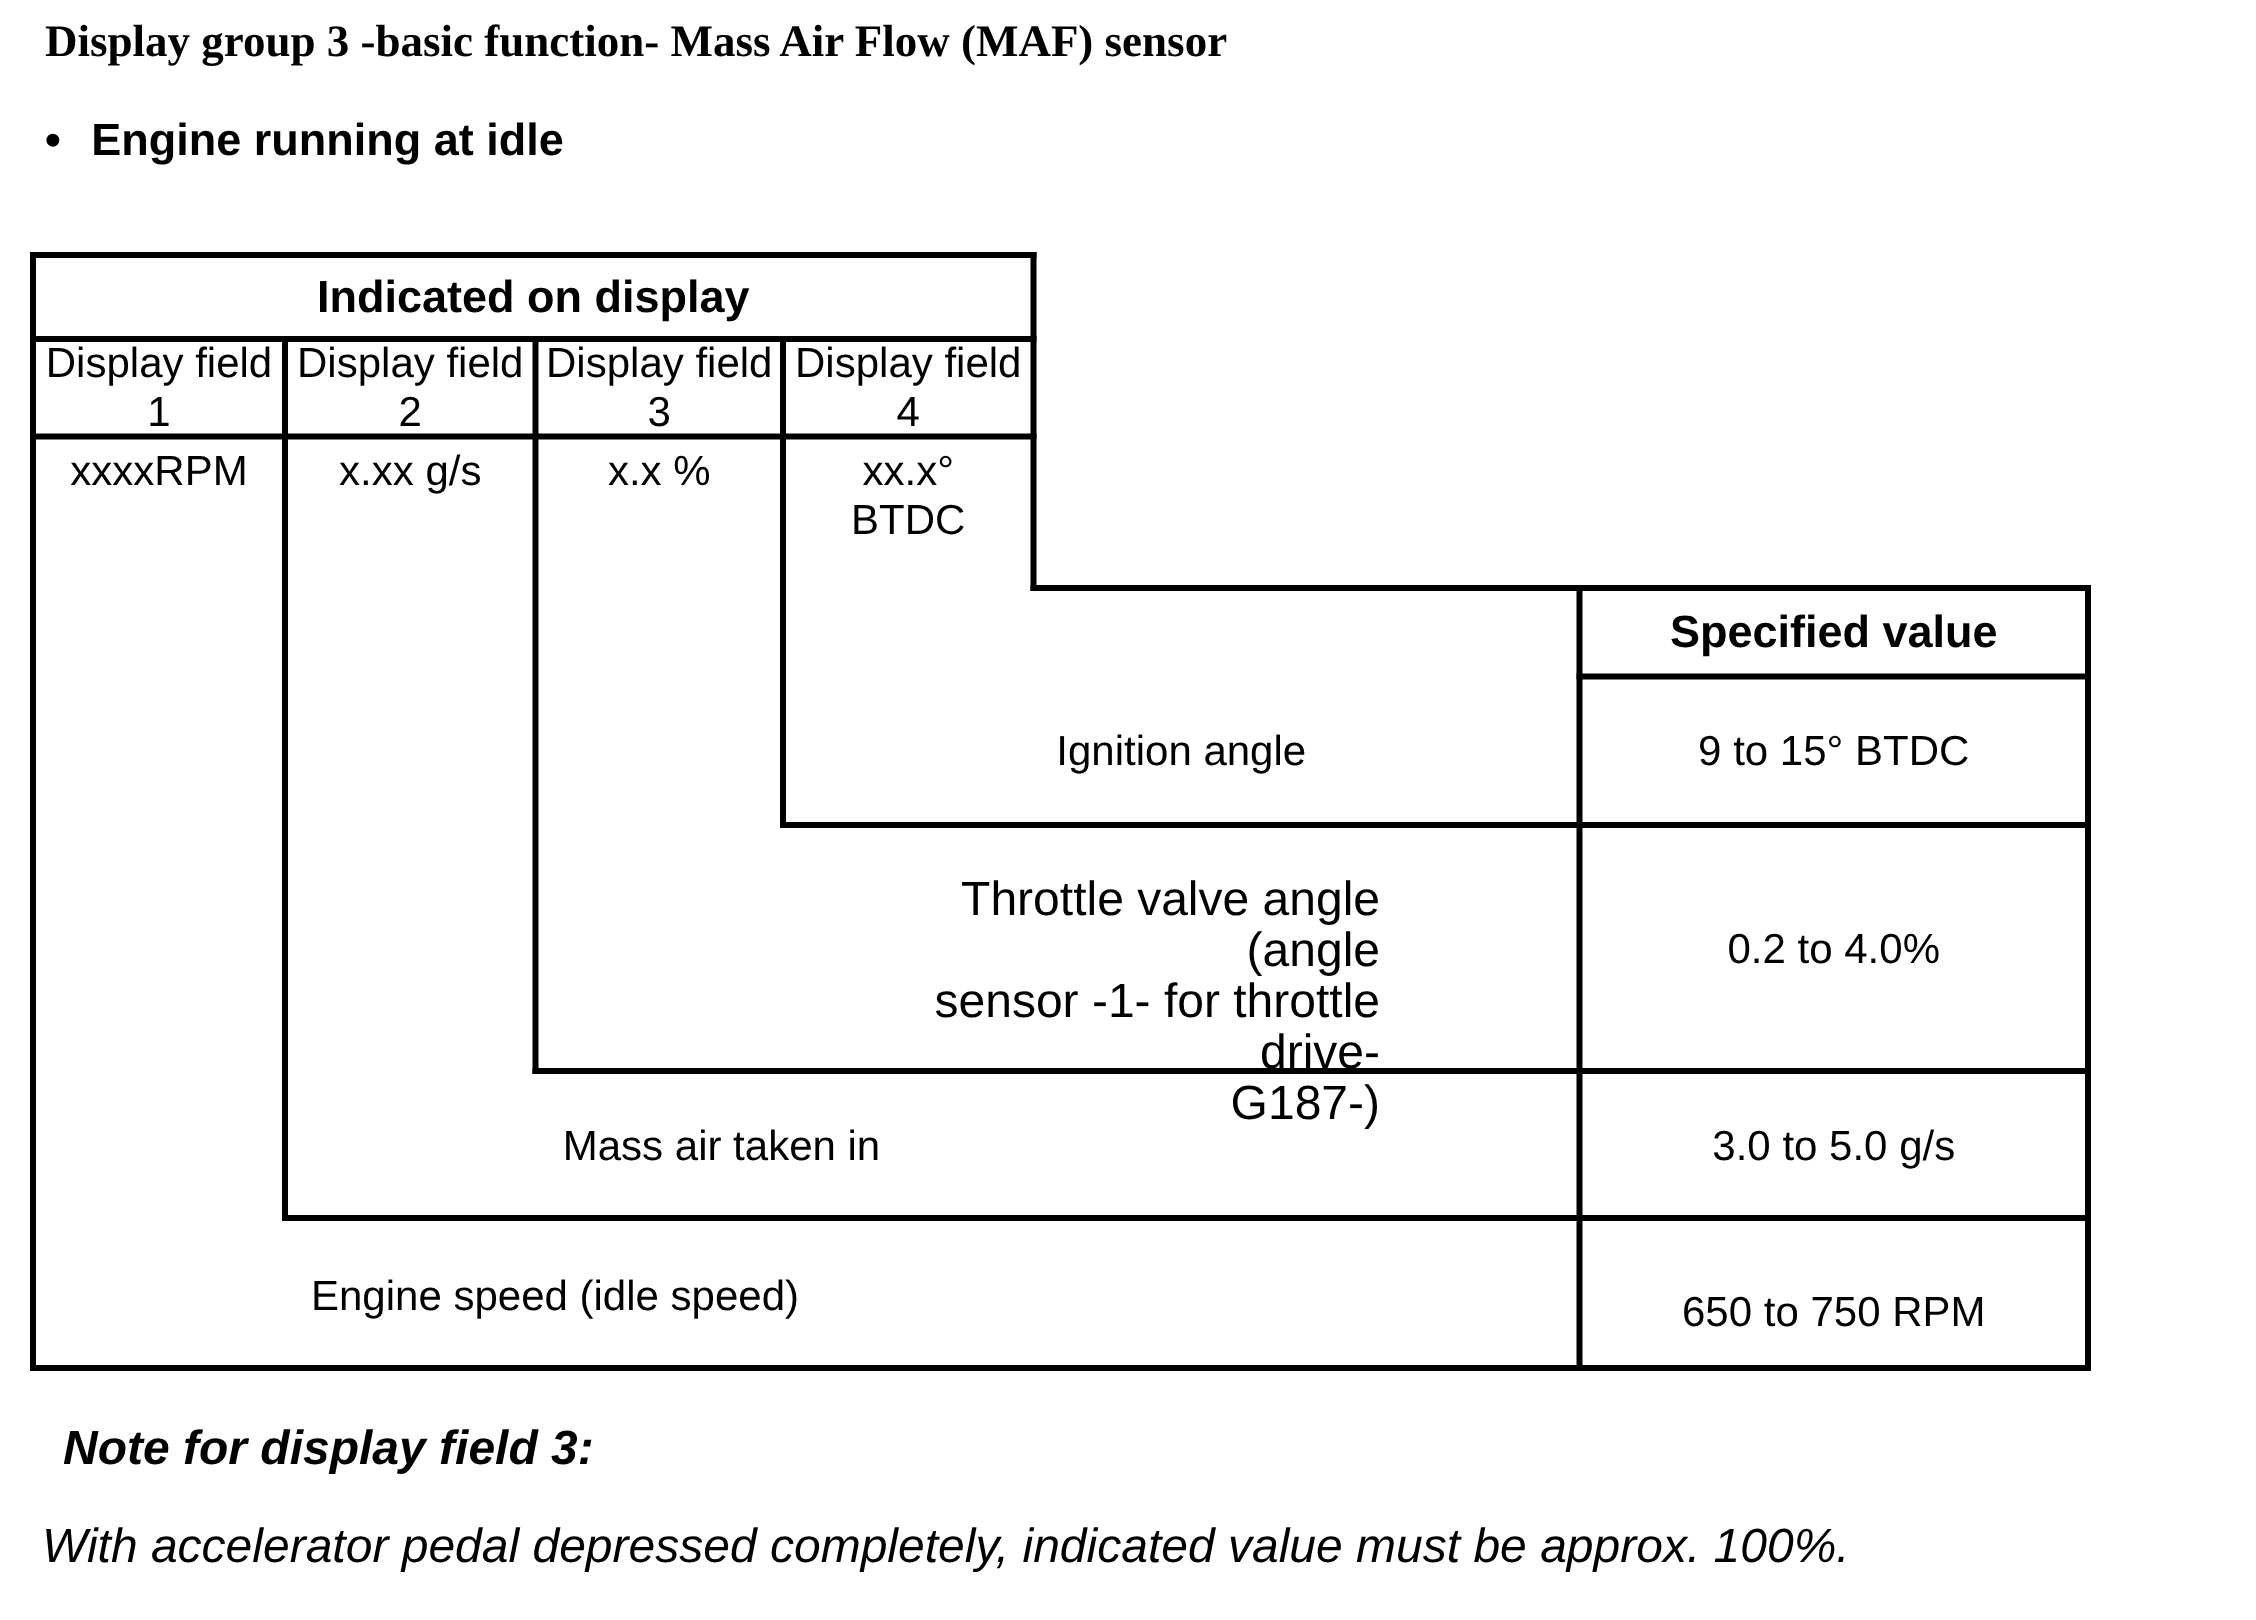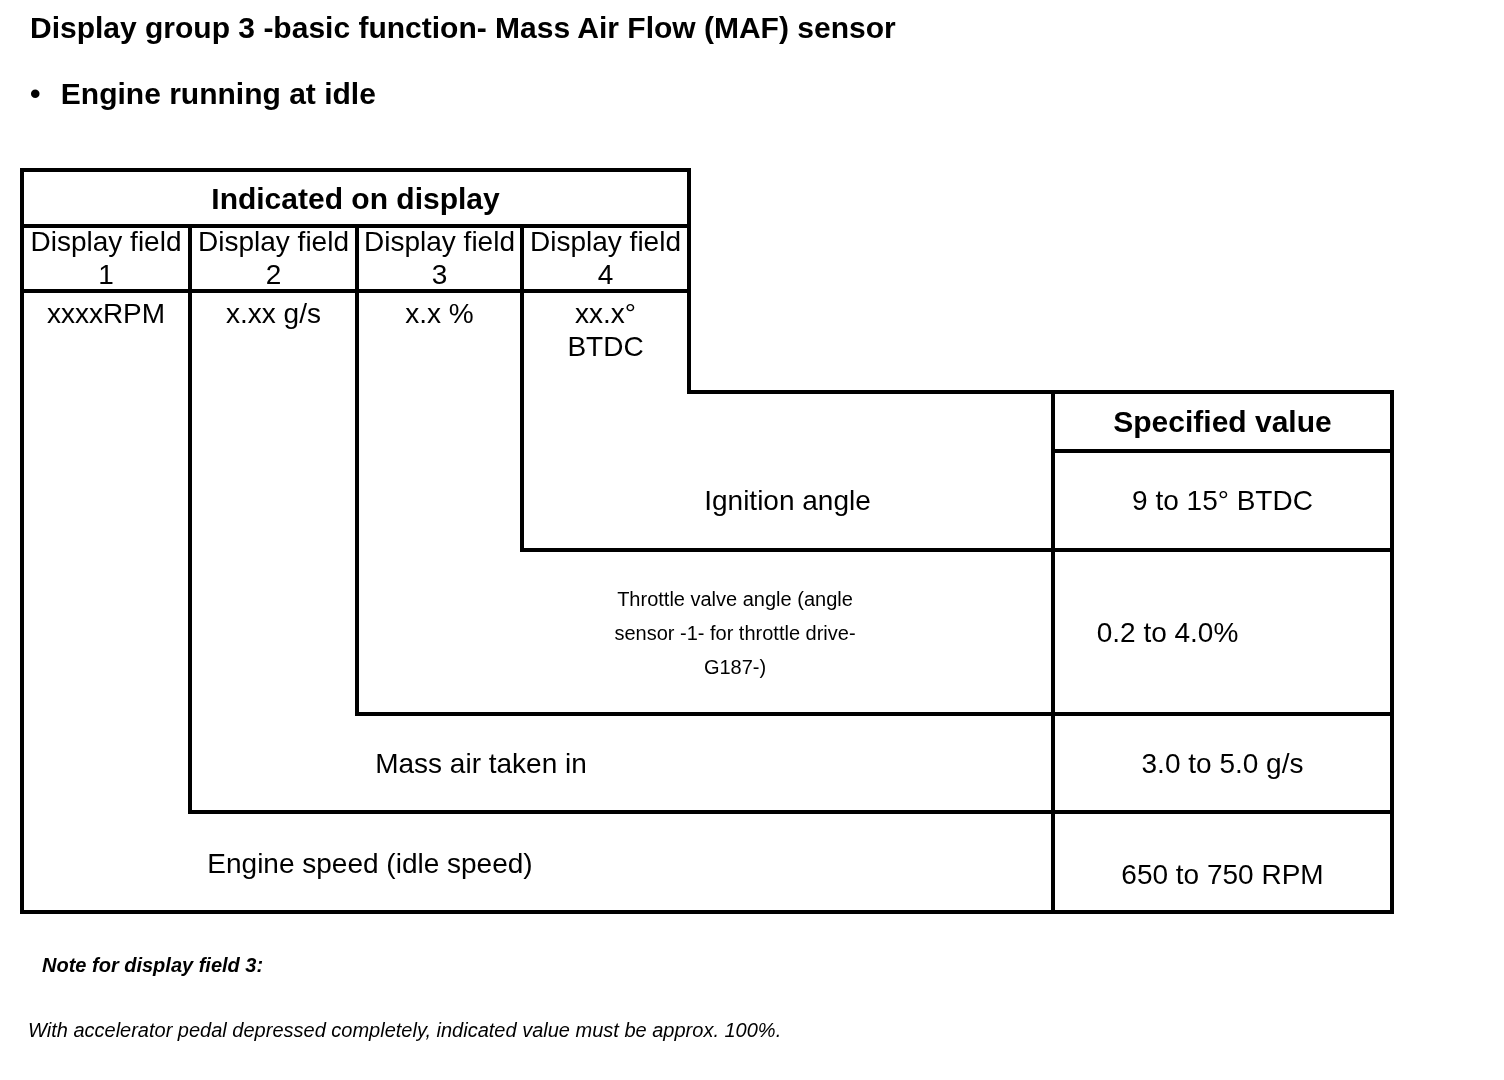--- a/index.html
+++ b/index.html
@@ -5,29 +5,29 @@
   html,body{margin:0;padding:0;background:#ffffff;}
   body{width:1504px;height:1080px;position:relative;overflow:hidden;
        font-family:"Liberation Sans", sans-serif;color:#000;}
   .abs{position:absolute;}
   .ln{position:absolute;background:#000000;}
   .cell{position:absolute;display:flex;align-items:center;justify-content:center;
         text-align:center;font-size:28px;line-height:33px;}
   .bold{font-weight:bold;}
   .hdr{font-size:30px;font-weight:bold;}
   .title{position:absolute;left:30px;font-size:30px;font-weight:bold;white-space:nowrap;}
-  .para{position:absolute;font-size:20px;line-height:34px;text-align:center;}
+  .para{position:absolute;font-size:32px;line-height:34px;text-align:right;}
   .it{font-style:italic;}
 </style>
 </head>
 <body>
 
 <div class="abs" style="left:0;top:0;width:1504px;height:1080px;">
 
-  <div class="title" style="top:11px;">Display group 3 -basic function- Mass Air Flow (MAF) sensor</div>
+  <div class="title" style="top:11px;font-family:Liberation Serif, serif;">Display group 3 -basic function- Mass Air Flow (MAF) sensor</div>
   <div class="title" style="top:77px;">
     <span>•</span>
     <span style="display:inline-block;width:12px;"></span><span>Engine running at idle</span>
   </div>
 
   <div class="ln" style="left:20px;top:168px;width:671px;height:4px;"></div>
   <div class="ln" style="left:20px;top:224px;width:671px;height:4px;"></div>
   <div class="ln" style="left:20px;top:289px;width:671px;height:4px;"></div>
   <div class="ln" style="left:687px;top:390px;width:707px;height:4px;"></div>
   <div class="ln" style="left:1051px;top:449px;width:343px;height:4px;"></div>
@@ -66,21 +66,21 @@
   <div class="cell" style="left:24px;top:293px;width:164px;height:40px;">xxxxRPM</div>
   <div class="cell" style="left:192px;top:293px;width:163px;height:40px;">x.xx g/s</div>
   <div class="cell" style="left:359px;top:293px;width:161px;height:40px;">x.x %</div>
   <div class="cell" style="left:524px;top:293px;width:163px;height:74px;">
     <div><span>xx.x°</span><br>
          <span>BTDC</span></div>
   </div>
 
   <div class="cell hdr" style="left:1055px;top:394px;width:335px;height:55px;">Specified value</div>
   <div class="cell" style="left:1055px;top:453px;width:335px;height:95px;">9 to 15° BTDC</div>
-  <div class="cell" style="left:1000px;top:552px;width:335px;height:160px;">0.2 to 4.0%</div>
+  <div class="cell" style="left:1055px;top:552px;width:335px;height:160px;">0.2 to 4.0%</div>
   <div class="cell" style="left:1055px;top:716px;width:335px;height:94px;border-radius:10px;">3.0 to 5.0 g/s</div>
   <div class="cell" style="left:1055px;top:814px;width:335px;height:120px;">650 to 750 RPM</div>
 
   <div class="cell" style="left:524px;top:453px;width:527px;height:95px;">Ignition angle</div>
 
   <div class="para" style="left:550px;top:582px;width:370px;">
     <span>Throttle valve angle (angle</span><br>
     <span>sensor -1- for throttle drive-</span><br>
     <span>G187-)</span>
   </div>

